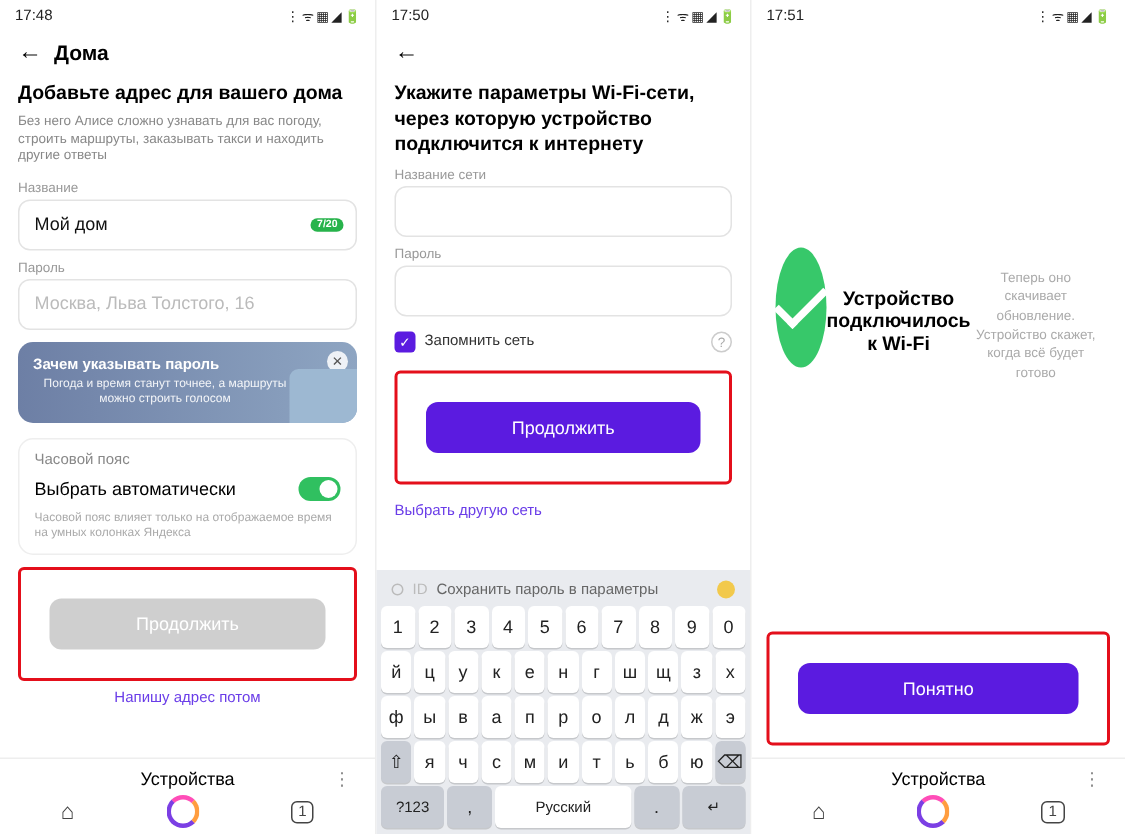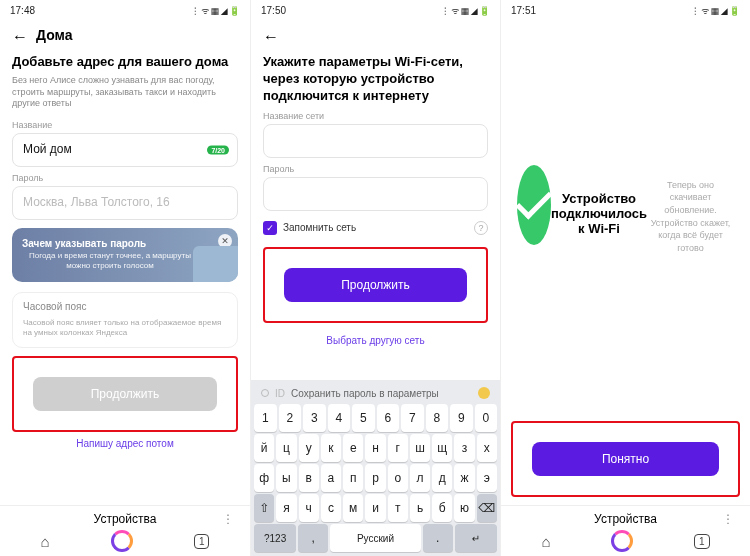--- a/index.html
+++ b/index.html
@@ -50,21 +50,21 @@
   .navicons { display:flex; justify-content:space-around; align-items:center; }
   .navicons span { font-size:15px; color:#444; }
   .home-ring { width:22px; height:22px; border:3px solid #7b3fe4; border-radius:50%; border-top-color:#ff4db8; border-right-color:#ff9d3f; }
 
   
   .pw-row { display:flex; align-items:center; }
   .eye { margin-left:-26px; font-size:14px; color:#999; }
   .checkrow { display:flex; align-items:center; gap:6px; margin-top:10px; font-size:10px; color:#333; }
   .chk { width:14px; height:14px; background:#5b1be0; border-radius:3px; display:flex; align-items:center; justify-content:center; color:#fff; font-size:9px; }
   .help { margin-left:auto; width:14px; height:14px; border:1px solid #ccc; border-radius:50%; font-size:9px; color:#aaa; display:flex; align-items:center; justify-content:center; }
-  .link-other { text-align:center; font-size:10px; color:#6a3de8; margin-top:12px; }
+  .link-other { font-size:10px; color:#6a3de8; margin-top:12px; }
 
   .kb { background:#e9ebef; padding:4px 2px 2px; }
   .kb-hint { display:flex; align-items:center; gap:6px; padding:3px 8px; font-size:10px; color:#666; }
   .kb-hint .dot { width:8px; height:8px; border:1px solid #bbb; border-radius:50%; }
   .kb-hint .globe { margin-left:auto; width:12px; height:12px; background:#f2c94c; border-radius:50%; }
   .krow { display:flex; gap:2px; margin:2px 1px; justify-content:center; }
   .key { background:#fff; border-radius:4px; flex:1; height:28px; display:flex; align-items:center; justify-content:center; font-size:12px; color:#222; box-shadow:0 1px 0 rgba(0,0,0,.15); }
   .key.dark { background:#c8ccd4; }
   .key.wide { flex:1.4; font-size:10px; }
   .key.space { flex:3; font-size:10px; }
@@ -105,20 +105,24 @@
     </div>
 
     <div class="promo">
       <div class="promo-close">✕</div>
       <div class="promo-title">Зачем указывать пароль</div>
       <div class="promo-text">Погода и время станут точнее, а маршруты можно строить голосом</div>
     </div>
 
     <div class="section-timezone">
       <div class="tz-label">Часовой пояс</div>
+      <div class="tz-row">
+        <span class="tz-value">Выбрать автоматически</span>
+        <span class="toggle"></span>
+      </div>
       <div class="tz-note">Часовой пояс влияет только на отображаемое время на умных колонках Яндекса</div>
     </div>
 
     <div class="btn-box">
       <button class="btn btn-grey">Продолжить</button>
     </div>
     <div class="link-later">Напишу адрес потом</div>
   </div>
 
   <div class="bottombar">

